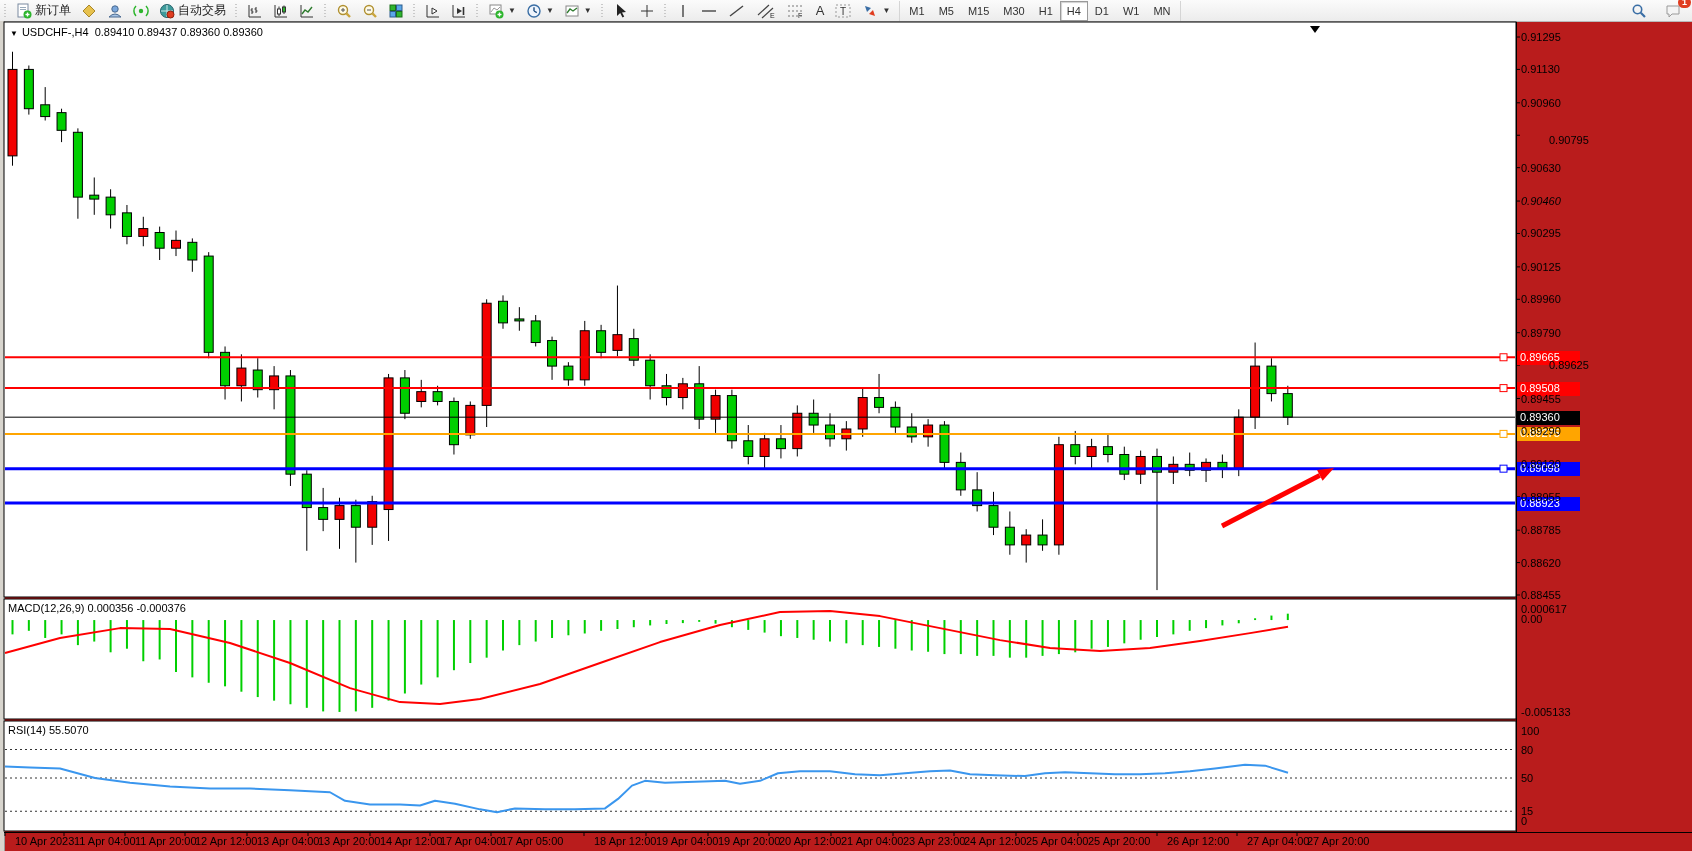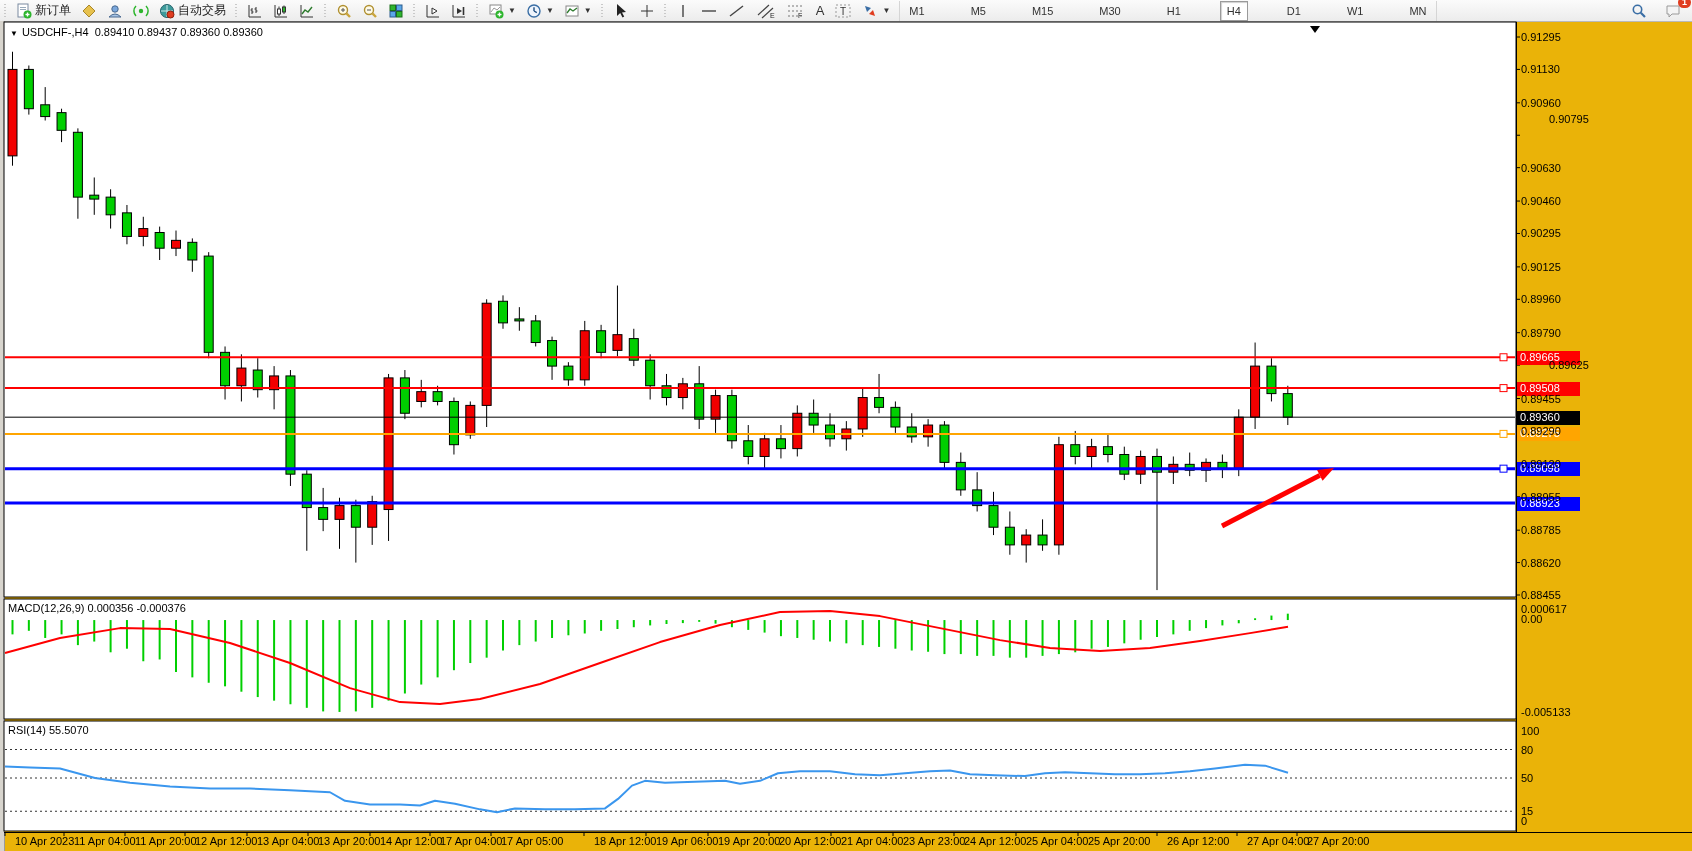--- a/index.html
+++ b/index.html
@@ -1,25 +1,25 @@
 <!DOCTYPE html>
 <html><head>
 <meta charset="utf-8">
 <style>
   html,body{margin:0;padding:0;background:#fff;font-family:"Liberation Sans",sans-serif;}
-  #app{position:relative;width:1692px;height:851px;background:#eab308;overflow:hidden;}
+  #app{position:relative;width:1692px;height:851px;background:#b91c1c;overflow:hidden;}
   
   #toolbar{position:absolute;left:0;top:0;width:1692px;height:21px;background:linear-gradient(#fbfbfb,#ececec);border-bottom:1px solid #b9b9b9;display:flex;align-items:center;font-size:12px;color:#222;}
   .tb-btn{display:flex;align-items:center;gap:3px;padding:1px 4px;height:18px;border:1px solid transparent;border-radius:2px;white-space:nowrap;}
   .tb-btn svg{display:block}
   .tb-sep{width:7px;height:16px;margin:0 2px;background:repeating-linear-gradient(#c9c9c9 0 1px,transparent 1px 3px);background-size:2px 14px;background-position:2px 1px;background-repeat:no-repeat;}
   .caret{font-size:8px;color:#333;margin-left:1px}
   .tf-btn{padding:1px 6px;height:16px;line-height:16px;border:1px solid transparent;color:#333;font-size:11px;}
   .tf-btn.active{background:#fff;border:1px solid #9a9a9a;box-shadow:inset 1px 1px 1px #d0d0d0;}
-  .tf-group{display:flex;align-items:center;border-left:1px solid #d5d5d5;border-right:1px solid #d5d5d5;margin-left:4px;padding:0 2px;gap:32px;}
+  .tf-group{display:flex;align-items:center;border-left:1px solid #d5d5d5;border-right:1px solid #d5d5d5;margin-left:4px;padding:0 2px;}
   #tb-right{position:absolute;right:6px;top:0;height:21px;display:flex;align-items:center;gap:8px;}
   #notif{position:relative;}
   #notif .badge{position:absolute;right:-6px;top:-4px;background:#e03c1f;color:#fff;border-radius:8px;font-size:9px;font-weight:bold;padding:0 4px;height:11px;line-height:11px;}
   
   #left-strip{position:absolute;left:0;top:21px;width:4px;height:830px;background:#d8d5ce;border-right:1px solid #9a9a9a;}
   #chart-svg{position:absolute;left:0;top:0;}
   .ovl{position:absolute;color:#000;font-size:11px;white-space:nowrap;}
   #chart-title{left:10px;top:26px;font-size:11px;}
   #chart-title .tri{font-size:8px;margin-right:4px;}
   #macd-label{left:8px;top:602px;font-size:11px;}
@@ -606,23 +606,23 @@
   <div id="gen-labels">
       <div class="badge-lab" style="top:350.76056338028246px;background:#ff0000;">0.89665</div>
       <div class="badge-lab" style="top:381.60774647887314px;background:#ff0000;">0.89508</div>
       <div class="badge-lab" style="top:410.6866197183104px;background:#000000;">0.89360</div>
       <div class="badge-lab" style="top:427.3873239436606px;background:#ffa500;">0.89275</div>
       <div class="badge-lab" style="top:462.16408450704176px;background:#0000ff;">0.89098</div>
       <div class="badge-lab" style="top:496.5478873239436px;background:#0000ff;">0.88923</div>
       <div class="axis-lab" style="top:31px;">0.91295</div>
       <div class="axis-lab" style="top:63.41901408450772px;">0.91130</div>
       <div class="axis-lab" style="top:96.82042253521253px;">0.90960</div>
-      <div class="axis-lab" style="top:113px;padding-left:28px;">0.90795</div>
+      <div class="axis-lab" style="top:134px;padding-left:28px;">0.90795</div>
       <div class="axis-lab" style="top:161.6584507042258px;">0.90630</div>
-      <div class="axis-lab" style="top:195.05985915493062px;">0.90460</div>
+      <div class="axis-lab" style="top:195.05985915493062px;font-style:italic;">0.90460</div>
       <div class="axis-lab" style="top:227.47887323943618px;">0.90295</div>
       <div class="axis-lab" style="top:260.8802816901409px;">0.90125</div>
       <div class="axis-lab" style="top:293.29929577464867px;">0.89960</div>
       <div class="axis-lab" style="top:326.7007042253513px;">0.89790</div>
       <div class="axis-lab" style="top:359.119718309859px;padding-left:28px;">0.89625</div>
       <div class="axis-lab" style="top:392.52112676056385px;">0.89455</div>
       <div class="axis-lab" style="top:424.9401408450694px;">0.89290</div>
       <div class="axis-lab" style="top:458.3415492957742px;">0.89120</div>
       <div class="axis-lab" style="top:490.7605633802819px;">0.88955</div>
       <div class="axis-lab" style="top:524.1619718309846px;">0.88785</div>
@@ -636,21 +636,21 @@
       <div class="date-lab" style="left:3px;">10 Apr 2023</div>
       <div class="date-lab" style="left:62px;">11 Apr 04:00</div>
       <div class="date-lab" style="left:123px;">11 Apr 20:00</div>
       <div class="date-lab" style="left:183px;">12 Apr 12:00</div>
       <div class="date-lab" style="left:245px;">13 Apr 04:00</div>
       <div class="date-lab" style="left:306px;">13 Apr 20:00</div>
       <div class="date-lab" style="left:368px;">14 Apr 12:00</div>
       <div class="date-lab" style="left:428px;">17 Apr 04:00</div>
       <div class="date-lab" style="left:489px;">17 Apr 05:00</div>
       <div class="date-lab" style="left:582px;">18 Apr 12:00</div>
-      <div class="date-lab" style="left:644px;">19 Apr 06:00</div>
+      <div class="date-lab" style="left:644px;">19 Apr 04:00</div>
       <div class="date-lab" style="left:706px;">19 Apr 20:00</div>
       <div class="date-lab" style="left:767px;">20 Apr 12:00</div>
       <div class="date-lab" style="left:829px;">21 Apr 04:00</div>
       <div class="date-lab" style="left:891px;">23 Apr 23:00</div>
       <div class="date-lab" style="left:952px;">24 Apr 12:00</div>
       <div class="date-lab" style="left:1014px;">25 Apr 04:00</div>
       <div class="date-lab" style="left:1076px;">25 Apr 20:00</div>
       <div class="date-lab" style="left:1155px;">26 Apr 12:00</div>
       <div class="date-lab" style="left:1235px;">27 Apr 04:00</div>
       <div class="date-lab" style="left:1295px;">27 Apr 20:00</div>

